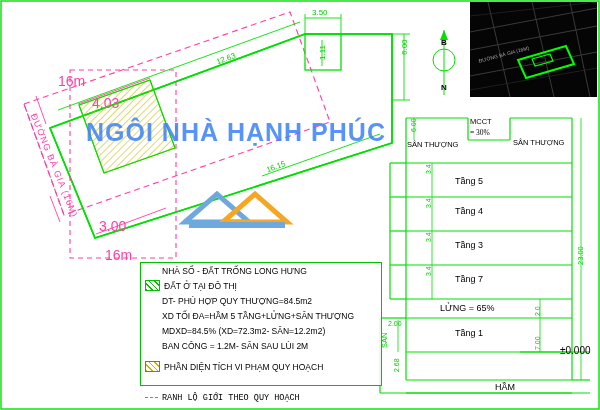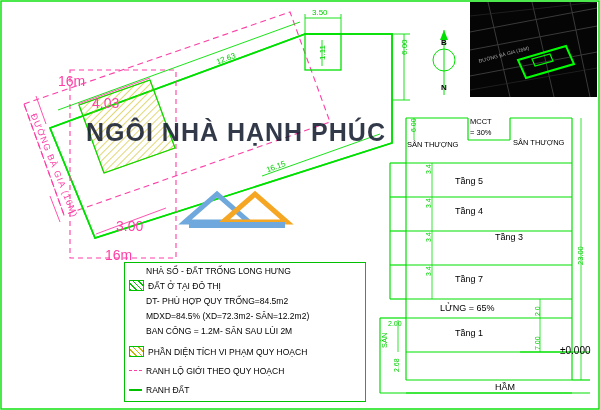--- a/index.html
+++ b/index.html
@@ -13,21 +13,21 @@
   #root{position:relative;width:600px;height:410px;overflow:hidden;}
   .abs{position:absolute;}
   svg{display:block;}
   .lbl{position:absolute;font-size:8px;color:#00d000;white-space:nowrap;}
   .lbl-pink{position:absolute;font-size:14px;color:#ff3ea5;white-space:nowrap;}
   .lbl-blk{position:absolute;font-size:8px;color:#000;white-space:nowrap;}
   .watermark-text{
     position:absolute;
     font-size:25px;
     font-weight:bold;
-    color:#0f172a;
+    color:#3b82f6;
     opacity:.85;
     letter-spacing:1px;
     white-space:nowrap;
   }
   .wm2{
     position:absolute;
     font-size:23px;
     font-weight:bold;
     color:#2f5fa8;
     opacity:.9;
@@ -198,35 +198,35 @@
   </div>
 
   <div class="lbl" style="left:312px;top:8px;">3.50</div>
   <div class="lbl" style="left:215px;top:58px;transform:rotate(-20deg);transform-origin:left top;">12.63</div>
   <div class="lbl" style="left:400px;top:55px;transform:rotate(-90deg);transform-origin:left top;">6.00</div>
   <div class="lbl" style="left:318px;top:60px;transform:rotate(-90deg);transform-origin:left top;">1.11</div>
   <div class="lbl" style="left:265px;top:166px;transform:rotate(-20deg);transform-origin:left top;">16.15</div>
 
   <div class="lbl-pink" style="left:58px;top:73px;">16m</div>
   <div class="lbl-pink" style="left:92px;top:95px;">4.03</div>
-  <div class="lbl-pink" style="left:116px;top:218px;">3.00</div>
+  <div class="lbl-pink" style="left:99px;top:218px;">3.00</div>
   <div class="lbl-pink" style="left:105px;top:247px;">16m</div>
   <div class="lbl-pink" style="left:38px;top:112px;transform:rotate(68deg);transform-origin:left top;font-size:9px;letter-spacing:1px;">ĐƯỜNG BÀ GIA (16M)</div>
 
   <div class="lbl-blk" style="left:441px;top:38px;font-weight:bold;">B</div>
   <div class="lbl-blk" style="left:441px;top:83px;font-weight:bold;">N</div>
 
   <div class="floor-label" style="left:407px;top:140px;font-size:7.5px;">SÂN THƯỢNG</div>
   <div class="floor-label" style="left:513px;top:138px;font-size:7.5px;">SÂN THƯỢNG</div>
   <div class="floor-label" style="left:470px;top:117px;font-size:7.5px;">MCCT</div>
-  <div class="floor-label" style="left:470px;top:128px;font-size:7.5px;">= 30%</div>
+  <div class="floor-label" style="left:470px;top:128px;font-size:7.5px;font-family:Liberation Serif, serif;">= 30%</div>
 
   <div class="floor-label" style="left:455px;top:176px;">Tầng 5</div>
   <div class="floor-label" style="left:455px;top:206px;">Tầng 4</div>
-  <div class="floor-label" style="left:455px;top:232px;margin-left:40px;">Tầng 3</div>
+  <div class="floor-label" style="left:455px;top:240px;">Tầng 3</div>
   <div class="floor-label" style="left:455px;top:274px;">Tầng 7</div>
   <div class="floor-label" style="left:440px;top:303px;">LỬNG = 65%</div>
   <div class="floor-label" style="left:455px;top:328px;">Tầng 1</div>
   <div class="floor-label" style="left:463px;top:382px;padding-left:32px;">HẦM</div>
 
   <div class="lbl" style="left:425px;top:174px;transform:rotate(-90deg);transform-origin:left top;font-size:7px;">3.4</div>
   <div class="lbl" style="left:425px;top:208px;transform:rotate(-90deg);transform-origin:left top;font-size:7px;">3.4</div>
   <div class="lbl" style="left:425px;top:242px;transform:rotate(-90deg);transform-origin:left top;font-size:7px;">3.4</div>
   <div class="lbl" style="left:425px;top:276px;transform:rotate(-90deg);transform-origin:left top;font-size:7px;">3.4</div>
 
@@ -239,46 +239,50 @@
   <div class="lbl" style="left:380px;top:348px;transform:rotate(-90deg);transform-origin:left top;font-size:7.5px;">SÂN</div>
   <div class="lbl-blk" style="left:560px;top:345px;font-size:10px;">±0.000</div>
 
   <div class="watermark-text" style="left:86px;top:118px;">NGÔI NHÀ HẠNH PHÚC</div>
   <svg class="abs" style="left:175px;top:182px;" width="160" height="52">
     <polygon points="10,40 42,12 74,40" fill="none" stroke="#6fa8dc" stroke-width="5"></polygon>
     <polygon points="48,40 80,12 112,40" fill="none" stroke="#f5a623" stroke-width="5"></polygon>
     <rect x="14" y="40" width="96" height="6" fill="#6fa8dc"></rect>
   </svg>
 
-  <div class="legendbox" style="left:124px;top:262px;width:242px;height:140px;">
+  <div class="legendbox" style="left:140px;top:262px;width:242px;height:124px;">
     <div class="legrow">
       <div class="sw"></div>
       <span class="t">NHÀ SỐ - ĐẤT TRỐNG LONG HƯNG</span>
     </div>
     <div class="legrow">
       <div class="sw" style="background:repeating-linear-gradient(45deg,#00c000 0 1px,transparent 1px 4px);border:1px solid #00c000;"></div>
       <span class="t">ĐẤT Ở TẠI ĐÔ THỊ</span>
     </div>
     <div class="legrow">
       <div class="sw"></div>
-      <span class="t">DT- PHÙ HỢP QUY TRỐNG=84.5m2</span>
+      <span class="t">DT- PHÙ HỢP QUY THƯỢNG=84.5m2</span>
+    </div>
+    <div class="legrow">
+      <div class="sw"></div>
+      <span class="t">XD TỐI ĐA=HẦM 5 TẦNG+LỬNG+SÂN THƯỢNG</span>
     </div>
     <div class="legrow">
       <div class="sw"></div>
       <span class="t">MDXD=84.5% (XD=72.3m2- SÂN=12.2m2)</span>
     </div>
     <div class="legrow">
       <div class="sw"></div>
       <span class="t">BAN CÔNG = 1.2M- SÂN SAU LÙI 2M</span>
     </div>
     <div class="legrow" style="margin-top:6px;">
       <div class="sw" style="background:repeating-linear-gradient(45deg,#c8b400 0 1px,transparent 1px 4px);border:1px solid #00c000;"></div>
       <span class="t">PHẦN DIỆN TÍCH VI PHẠM QUY HOẠCH</span>
     </div>
-    <div class="legrow" style="margin-top:4px;">
+    <div class="legrow" style="margin-top:16px;font-family:Liberation Mono, monospace;">
       <div class="sw" style="height:0;border-top:1.5px dashed #ff3ea5;"></div>
       <span class="t">RANH LỘ GIỚI THEO QUY HOẠCH</span>
     </div>
     <div class="legrow" style="margin-top:4px;">
       <div class="sw" style="height:0;border-top:2px solid #00c000;"></div>
       <span class="t">RANH ĐẤT</span>
     </div>
   </div>
 
 </div>

